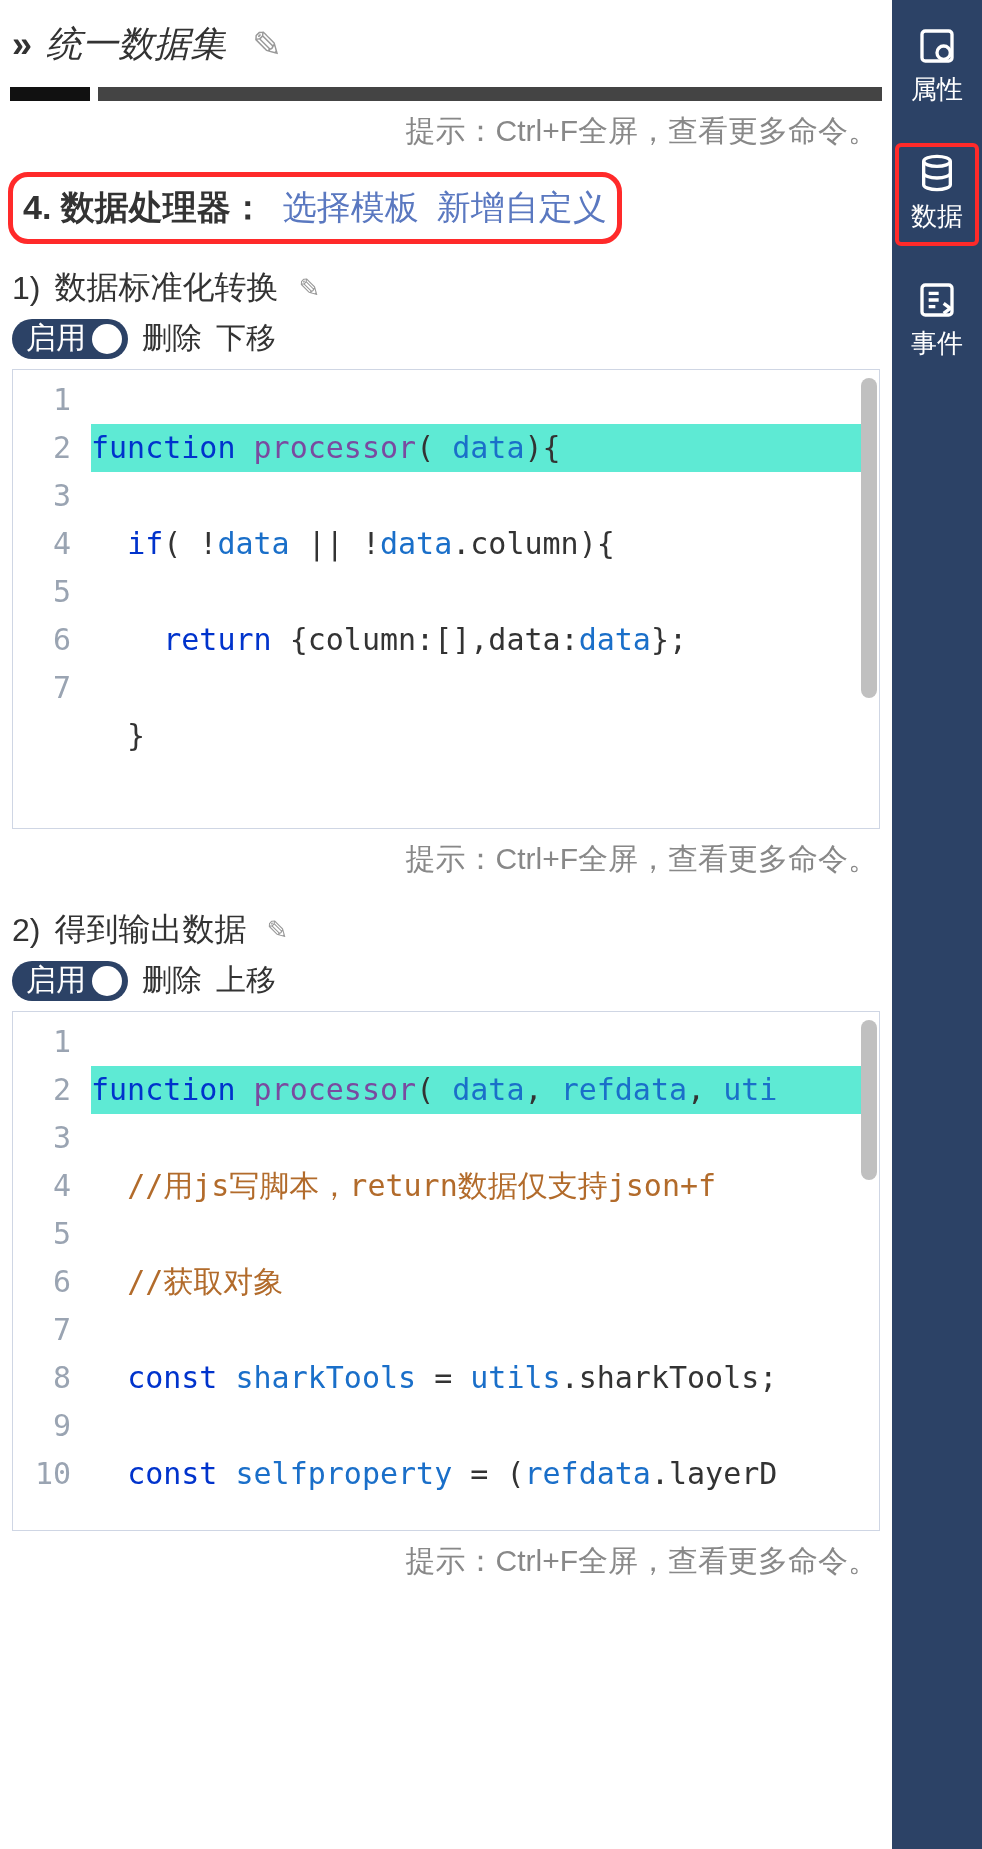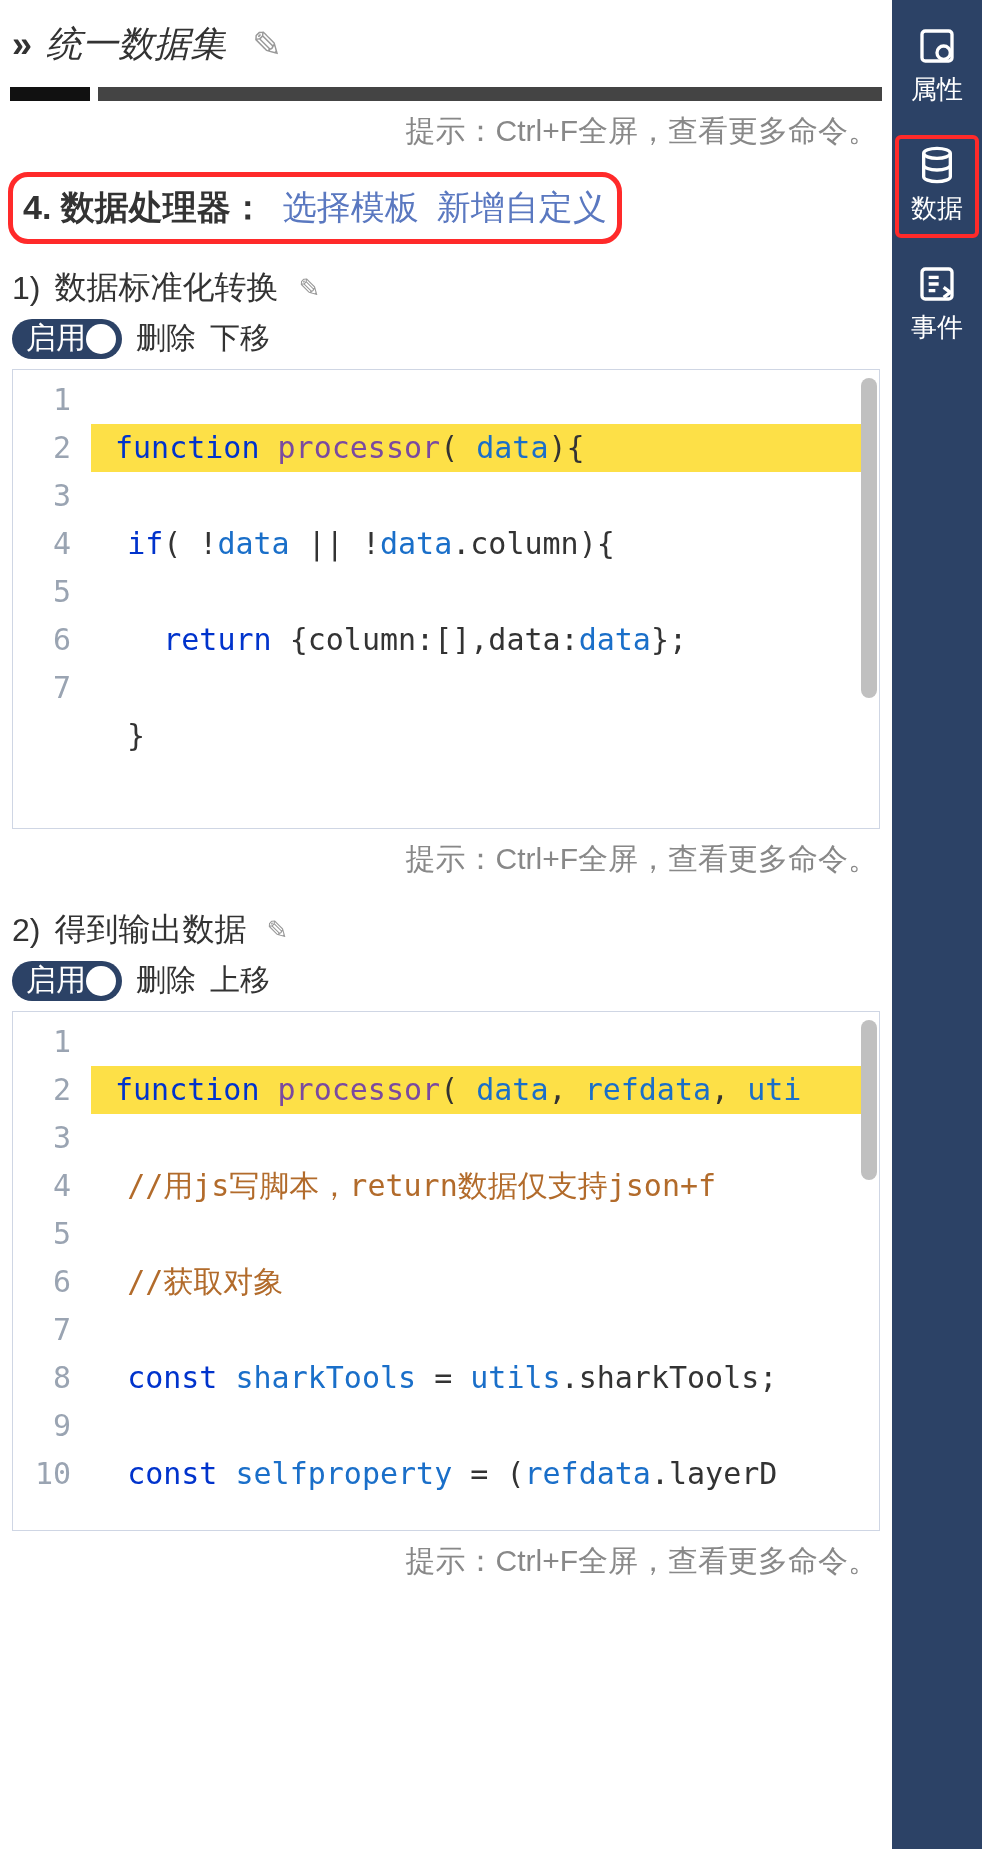--- a/index.html
+++ b/index.html
@@ -20,21 +20,21 @@
   flex-direction: column;
   padding: 10px 6px 0 6px;
 }
 .sidebar {
   width: 90px;
   background: #2c4266;
   display: flex;
   flex-direction: column;
   align-items: center;
   padding-top: 18px;
-  gap: 20px;
+  gap: 28px;
 }
 .sidebar-item {
   width: 80px;
   display: flex;
   flex-direction: column;
   align-items: center;
   gap: 6px;
   color: #fff;
   font-size: 26px;
   padding: 8px 0 10px;
@@ -106,20 +106,21 @@
   padding: 0 6px 10px;
   font-size: 30px;
 }
 .toggle {
   display: inline-flex;
   align-items: center;
   background: #2c4266;
   color: #fff;
   border-radius: 999px;
   padding: 2px 6px 2px 14px;
+  gap: 6px;
   height: 40px;
 }
 .toggle .knob {
   width: 30px; height: 30px;
   background: #fff;
   border-radius: 50%;
 }
 .action-link { cursor: pointer; }
 
 .editor {
@@ -143,21 +144,21 @@
 }
 .gutter div { height: 48px; }
 .code {
   flex: 1;
   padding: 6px 8px;
   white-space: pre;
   overflow: hidden;
   position: relative;
 }
 .code .line { height: 48px; }
-.code .line.hl { background: #fde047; padding-left: 24px; }
+.code .line.hl { background: #5eead4; }
 .kw { color: #0033cc; }
 .fn { color: #7a4aa0; }
 .id { color: #1a6fc9; }
 .str, .cmt { color: #b26b2b; }
 .par { color: #1a6fc9; }
 
 .vscroll {
   position: absolute;
   right: 2px;
   top: 8px;

